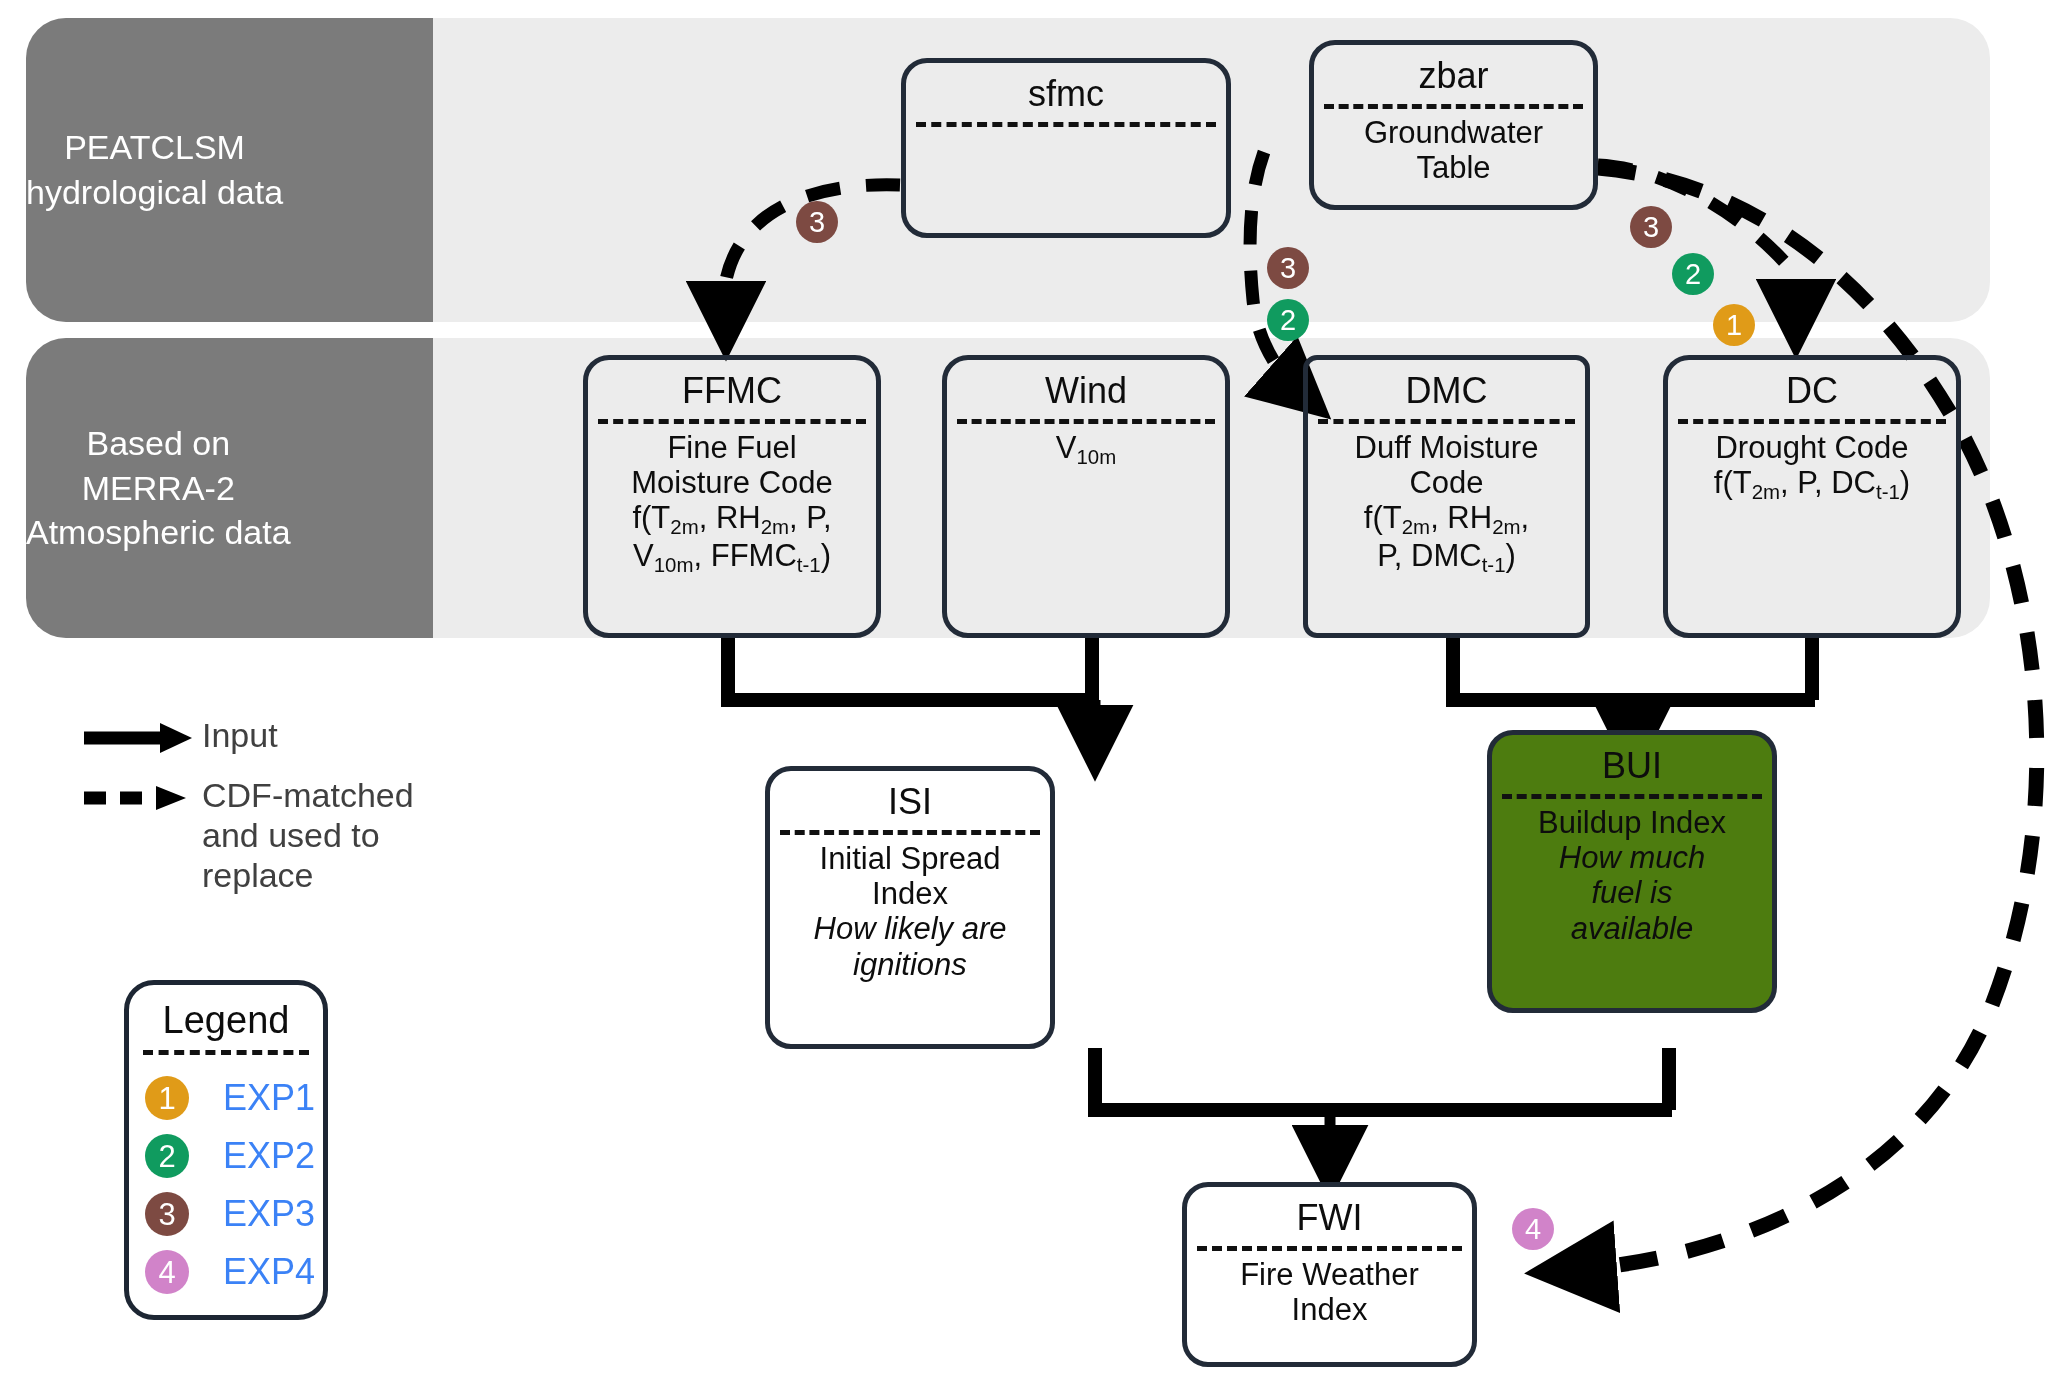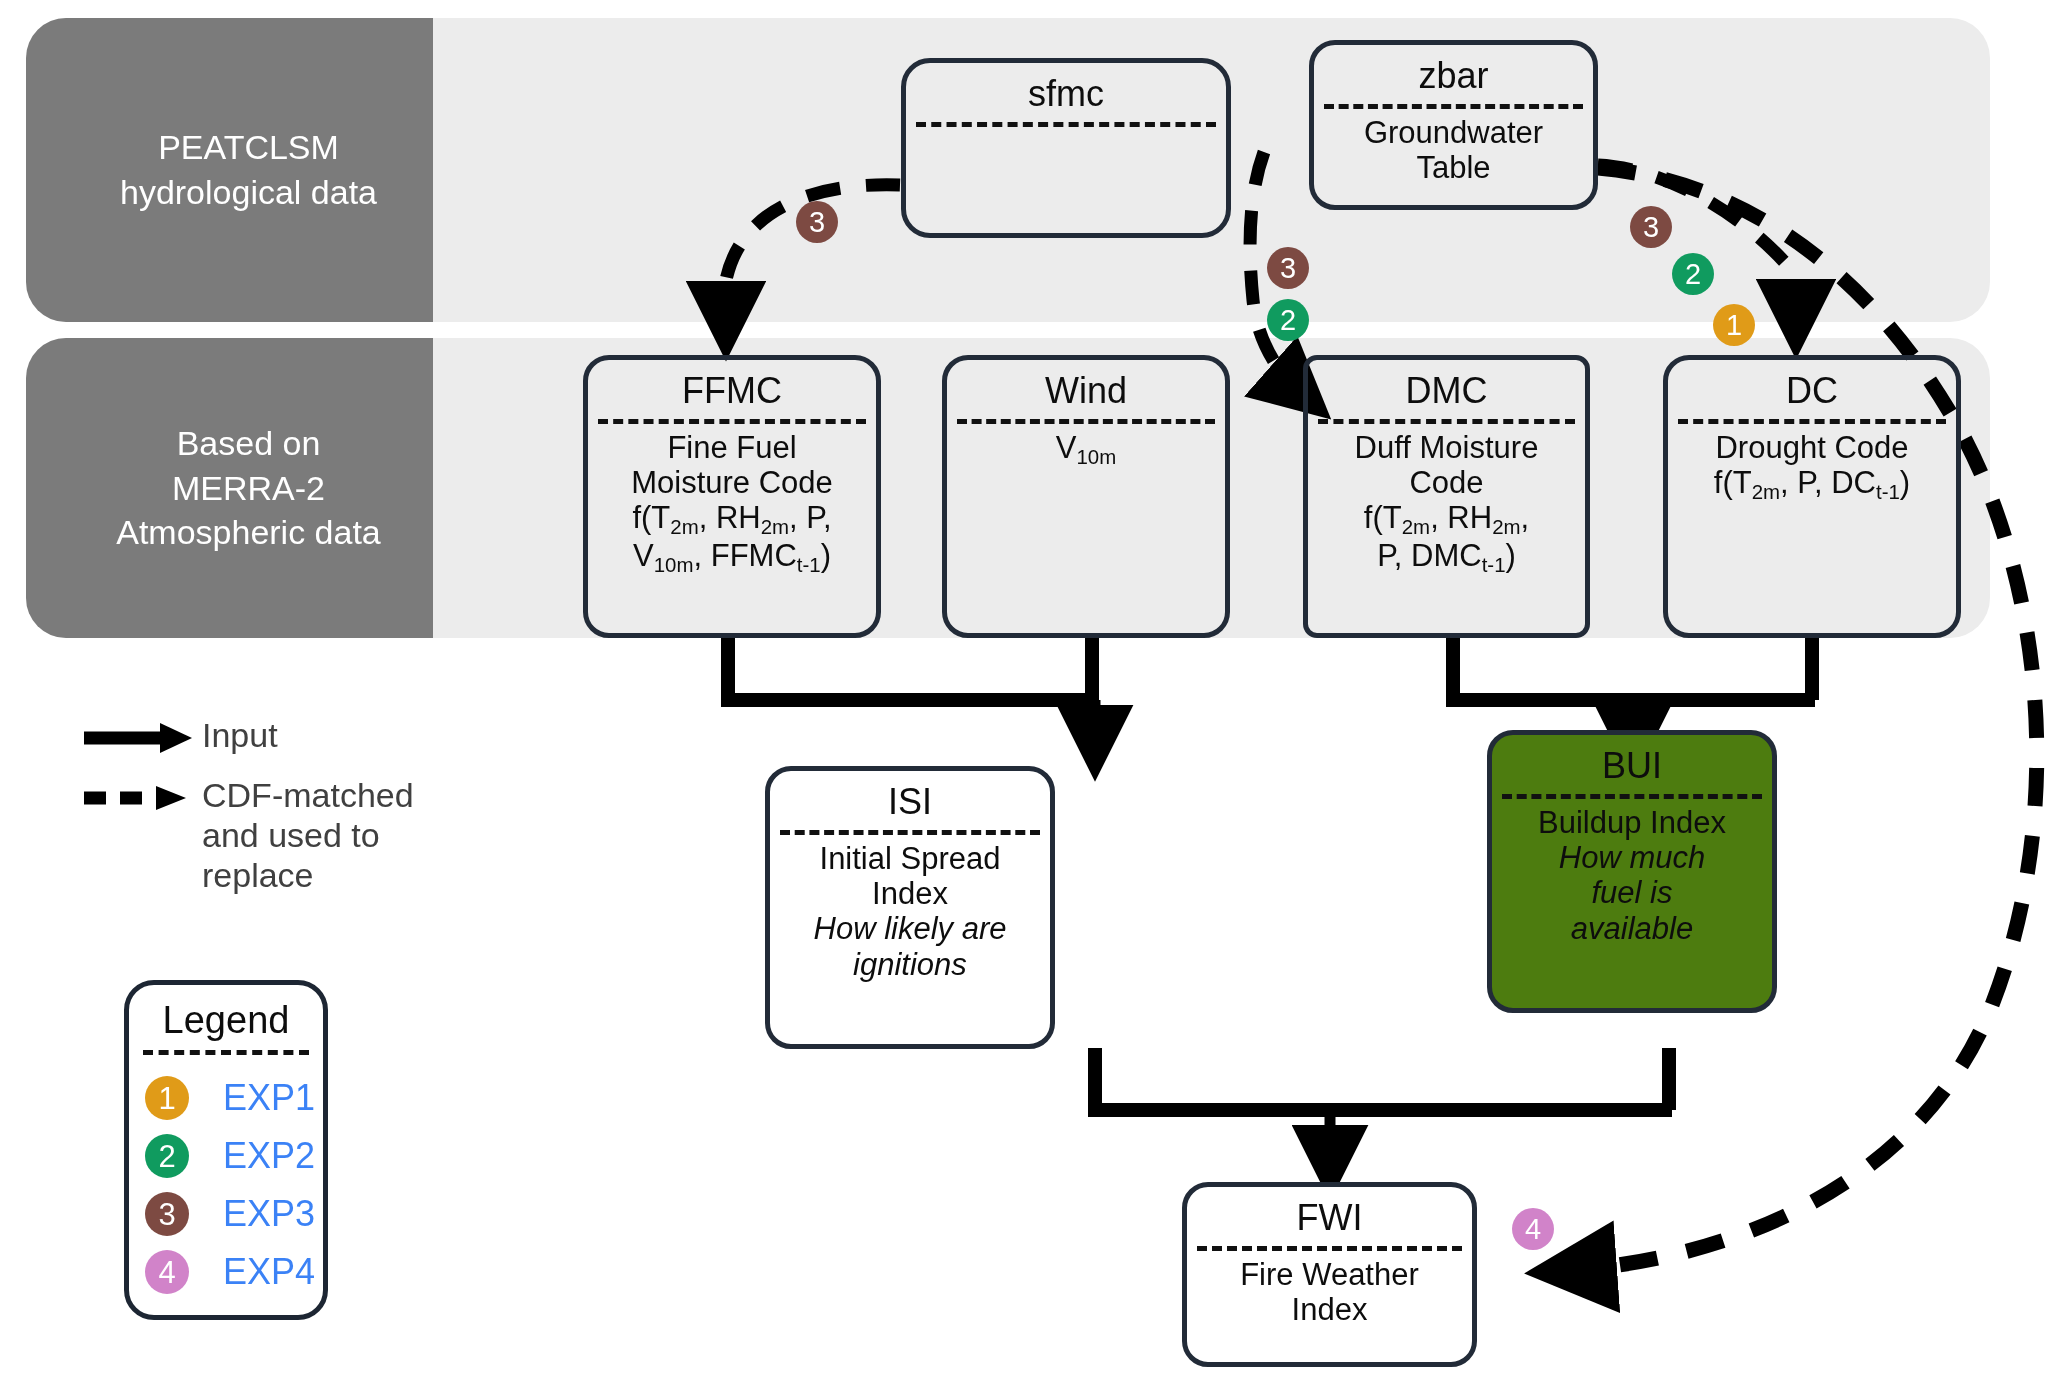--- a/index.html
+++ b/index.html
@@ -6,22 +6,22 @@
   body{width:2067px;height:1393px;position:relative;overflow:hidden;
        font-family:"Liberation Sans","DejaVu Sans",sans-serif;}
   #stage{position:absolute;left:0;top:0;width:2067px;height:1393px;}
   svg.layer{position:absolute;left:0;top:0;width:2067px;height:1393px;overflow:visible;}
   #svg-bg{z-index:1}
   #svg-edges{z-index:2}
   .boxlayer{position:absolute;left:0;top:0;width:2067px;height:1393px;z-index:3}
   .badgelayer{position:absolute;left:0;top:0;width:2067px;height:1393px;z-index:5}
 
   
-  .band-label{position:absolute;display:flex;align-items:center;justify-content:center;
-      color:#ffffff;font-size:34px;line-height:1.32;text-align:center;z-index:4;padding-left:19px;}
+  .band-label{position:absolute;display:flex;align-items:center;justify-content:flex-start;
+      color:#ffffff;font-size:34px;line-height:1.32;text-align:center;z-index:4;}
 
   
   .node{position:absolute;box-sizing:border-box;border:5px solid #222b38;
         border-radius:26px;background:transparent;
         display:flex;flex-direction:column;align-items:center;
         padding:6px 10px 8px 10px;}
   .node .title{font-size:36px;color:#0d0d0d;line-height:1.05;padding-top:6px;text-align:center;}
   .node .rule{width:100%;height:0;border-top:5px dashed #111111;margin:9px 0 6px 0;}
   .node .body{font-size:31px;color:#0d0d0d;line-height:1.14;text-align:center;}
   .node .body .it{font-style:italic;display:block;}
@@ -100,21 +100,21 @@
 hydrological data</span>
   </div>
   <div class="band-label" style="left:26px;top:338px;width:407px;height:300px;">
     <span style="white-space:pre-line">Based on
 MERRA-2
 Atmospheric data</span>
   </div>
 
   <div class="boxlayer">
 
-    <div class="node" style="left:901px;top:58px;width:330px;height:180px;border-radius:29px;">
+    <div class="node" style="left:901px;top:58px;width:330px;height:180px;">
       <div class="title">sfmc</div>
       <div class="rule"></div>
     </div>
 
     <div class="node" style="left:1309px;top:40px;width:289px;height:170px;">
       <div class="title">zbar</div>
       <div class="rule"></div>
       <div class="body">
         <span class="ln">Groundwater</span>
         <span class="ln">Table</span>

